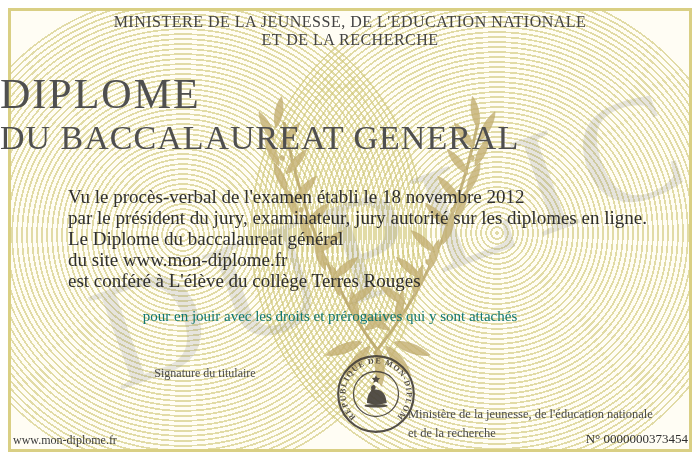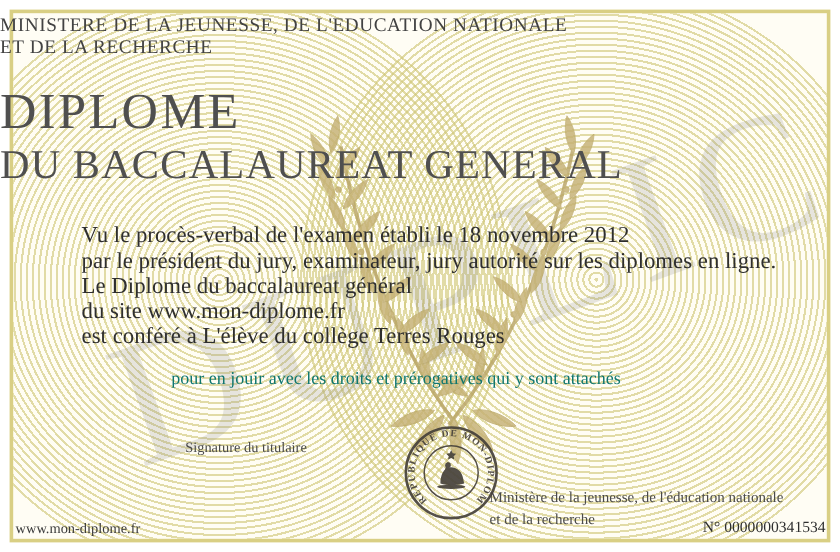--- a/index.html
+++ b/index.html
@@ -25,21 +25,21 @@
   }
   
   .watermark{
     position:absolute;left:100px;top:268px;z-index:1;
     font-size:150px;line-height:1;letter-spacing:14px;font-weight:normal;
     color:#8f8f8f;opacity:0.22;transform:rotate(-20deg);transform-origin:0 50%;
     white-space:nowrap;user-select:none;
   }
   
   .layer{position:absolute;z-index:4;}
-  .header{left:0;top:13px;width:100%;text-align:left;font-size:16px;
+  .header{left:0;top:13px;width:100%;text-align:center;font-size:16px;
           letter-spacing:0.5px;color:#424242;line-height:18px;}
   .title{left:0;top:72px;width:100%;text-align:left;color:#4f4f4f;}
   .title .t1{font-size:42px;line-height:44px;letter-spacing:2px;}
   .title .t2{font-size:34px;line-height:44px;letter-spacing:1px;}
   .body-block{left:68px;top:186px;width:560px;font-size:19px;color:#2e2e2e;}
   .body-block .bline{height:21px;line-height:21px;white-space:nowrap;}
   .closing{left:20px;top:308px;width:620px;text-align:center;font-size:15px;color:#0f766e;}
   .signature{left:110px;top:366px;width:190px;text-align:center;font-size:12px;color:#4a4a4a;}
   .ministry{left:408px;top:368px;font-size:12.5px;color:#4a4a4a;line-height:19px;margin-top:37px;}
   .footer-site{left:13px;top:433px;font-size:12px;color:#3b3b3b;}
@@ -162,15 +162,15 @@
       <ellipse cx="50" cy="63" rx="13" ry="2"></ellipse>
     </g>
   </svg>
 
   <div class="layer ministry">
     <div>Ministère de la jeunesse, de l'éducation nationale</div>
     <div>et de la recherche</div>
   </div>
 
   <div class="layer footer-site">www.mon-diplome.fr</div>
-  <div class="layer footer-num">N° 0000000341534</div>
+  <div class="layer footer-num">N° 0000000373454</div>
 
 </div>
 
 </body></html>

